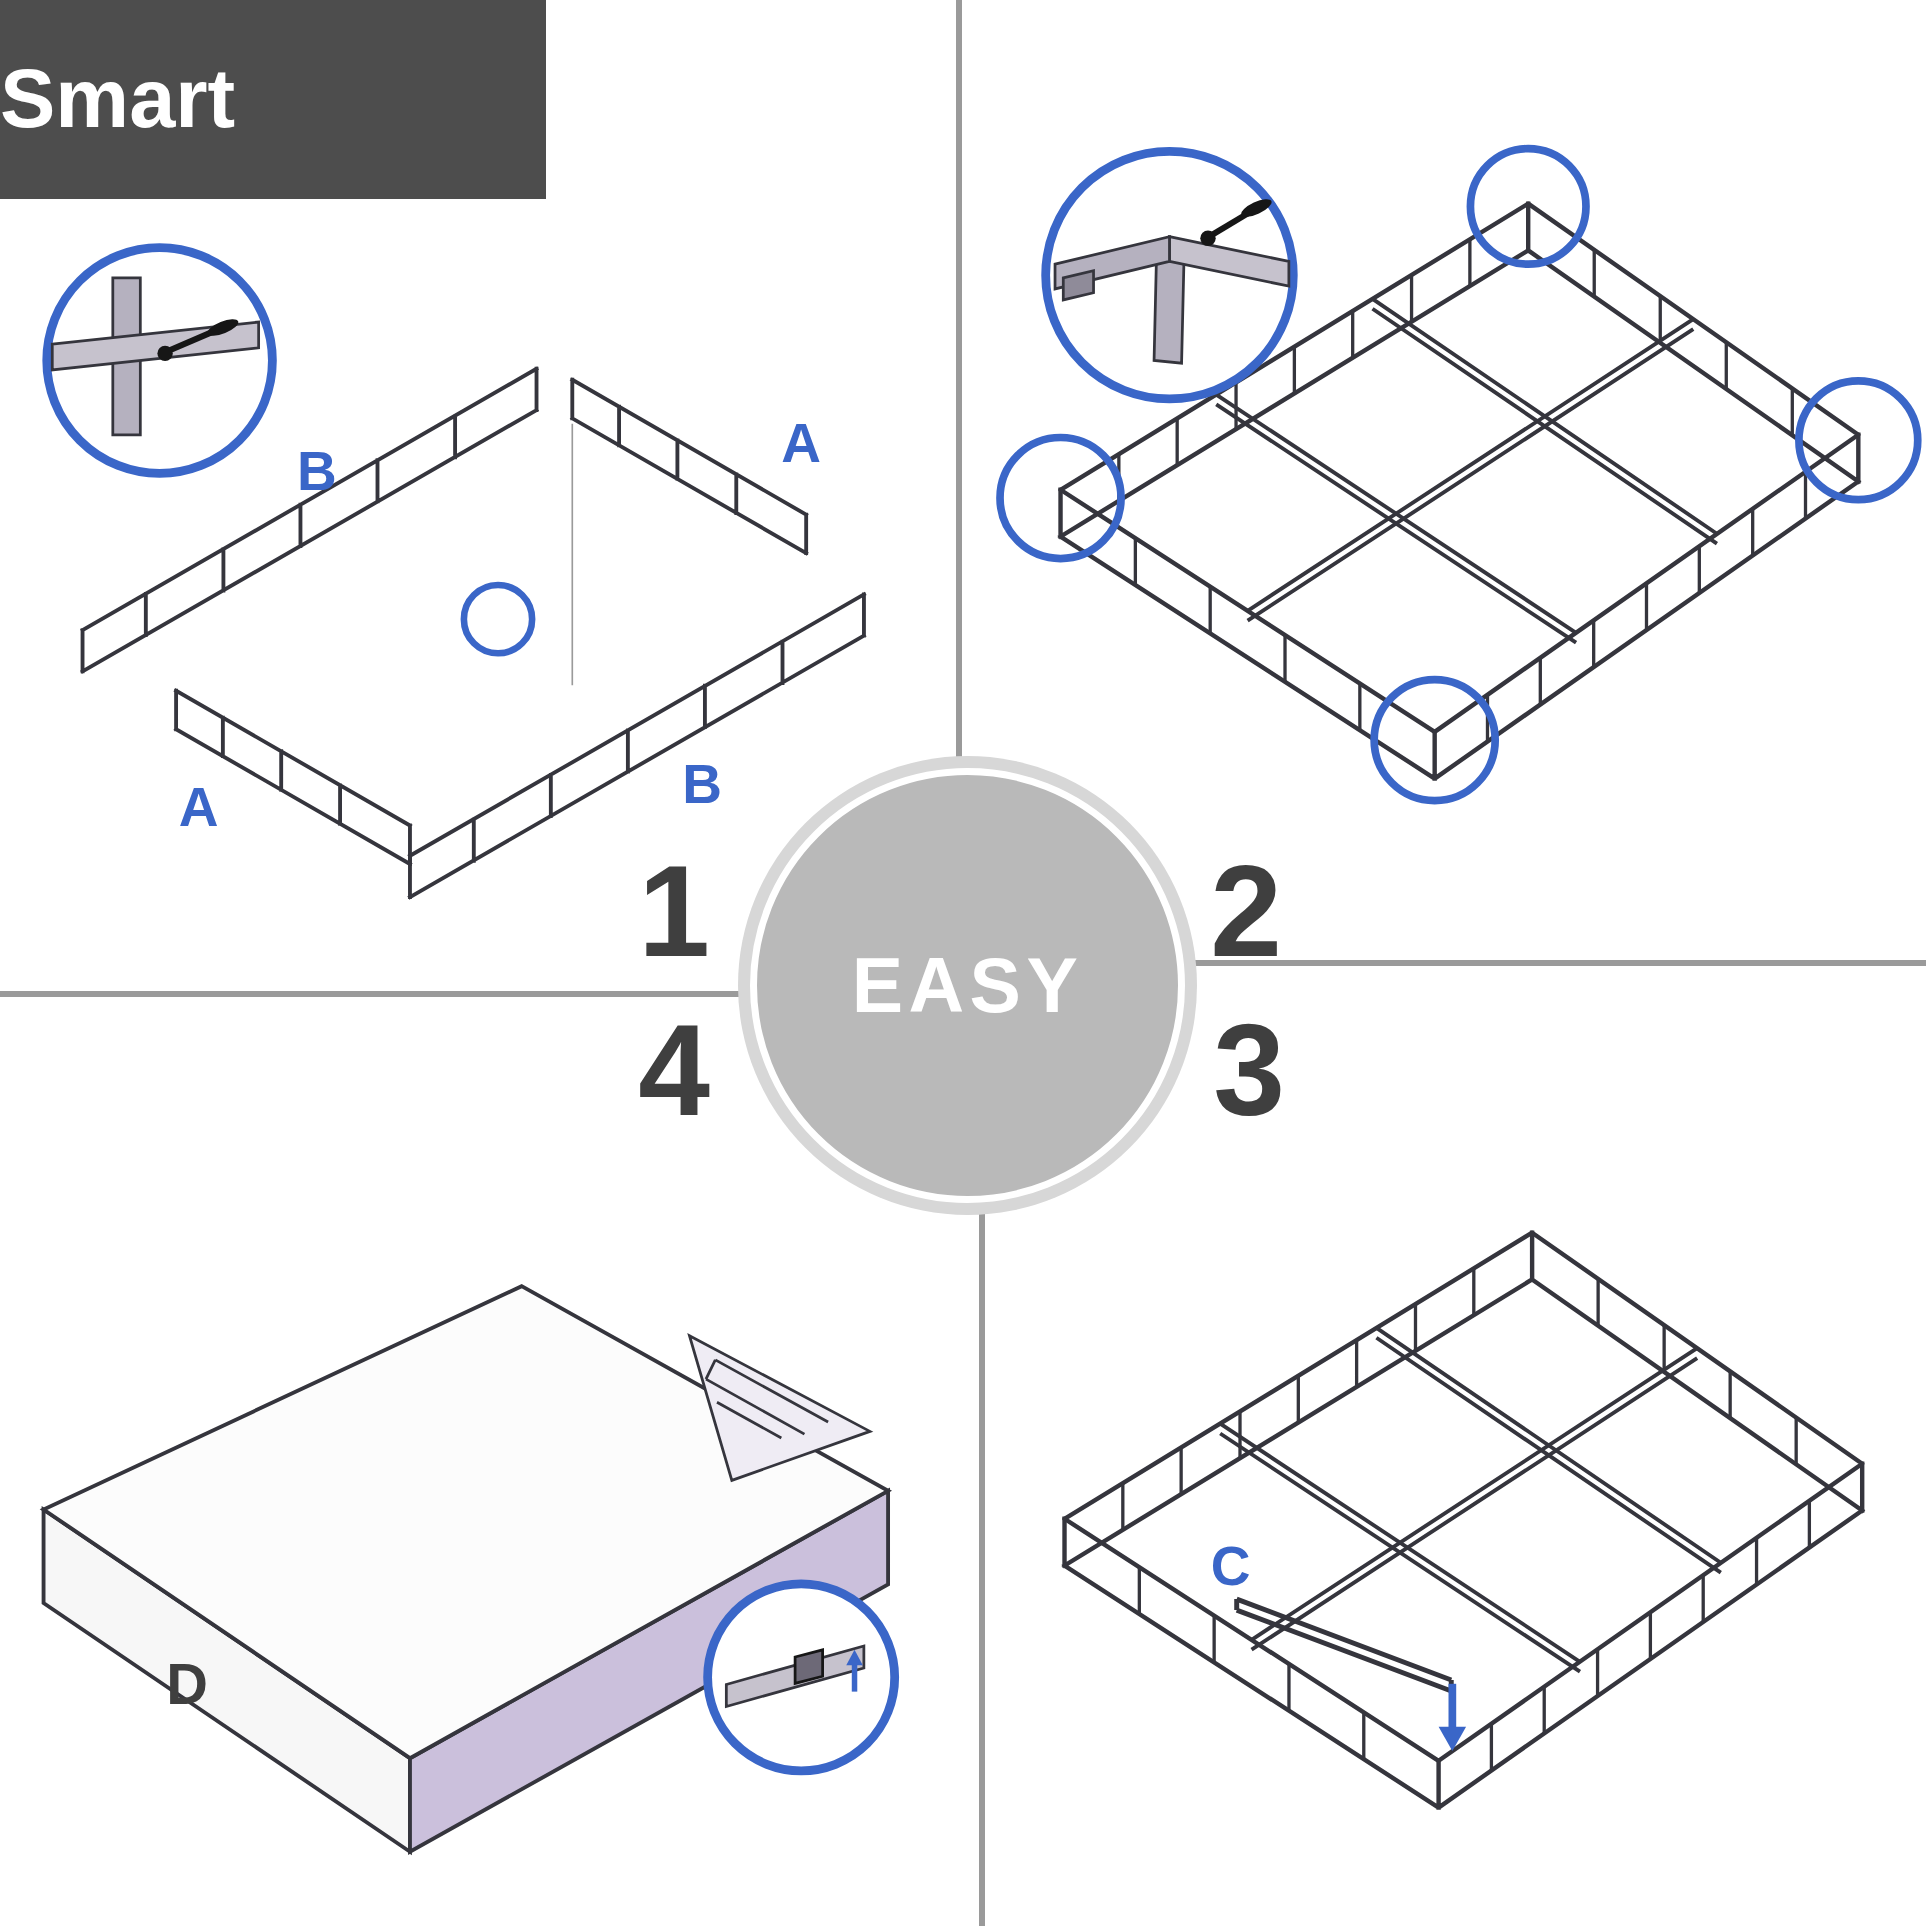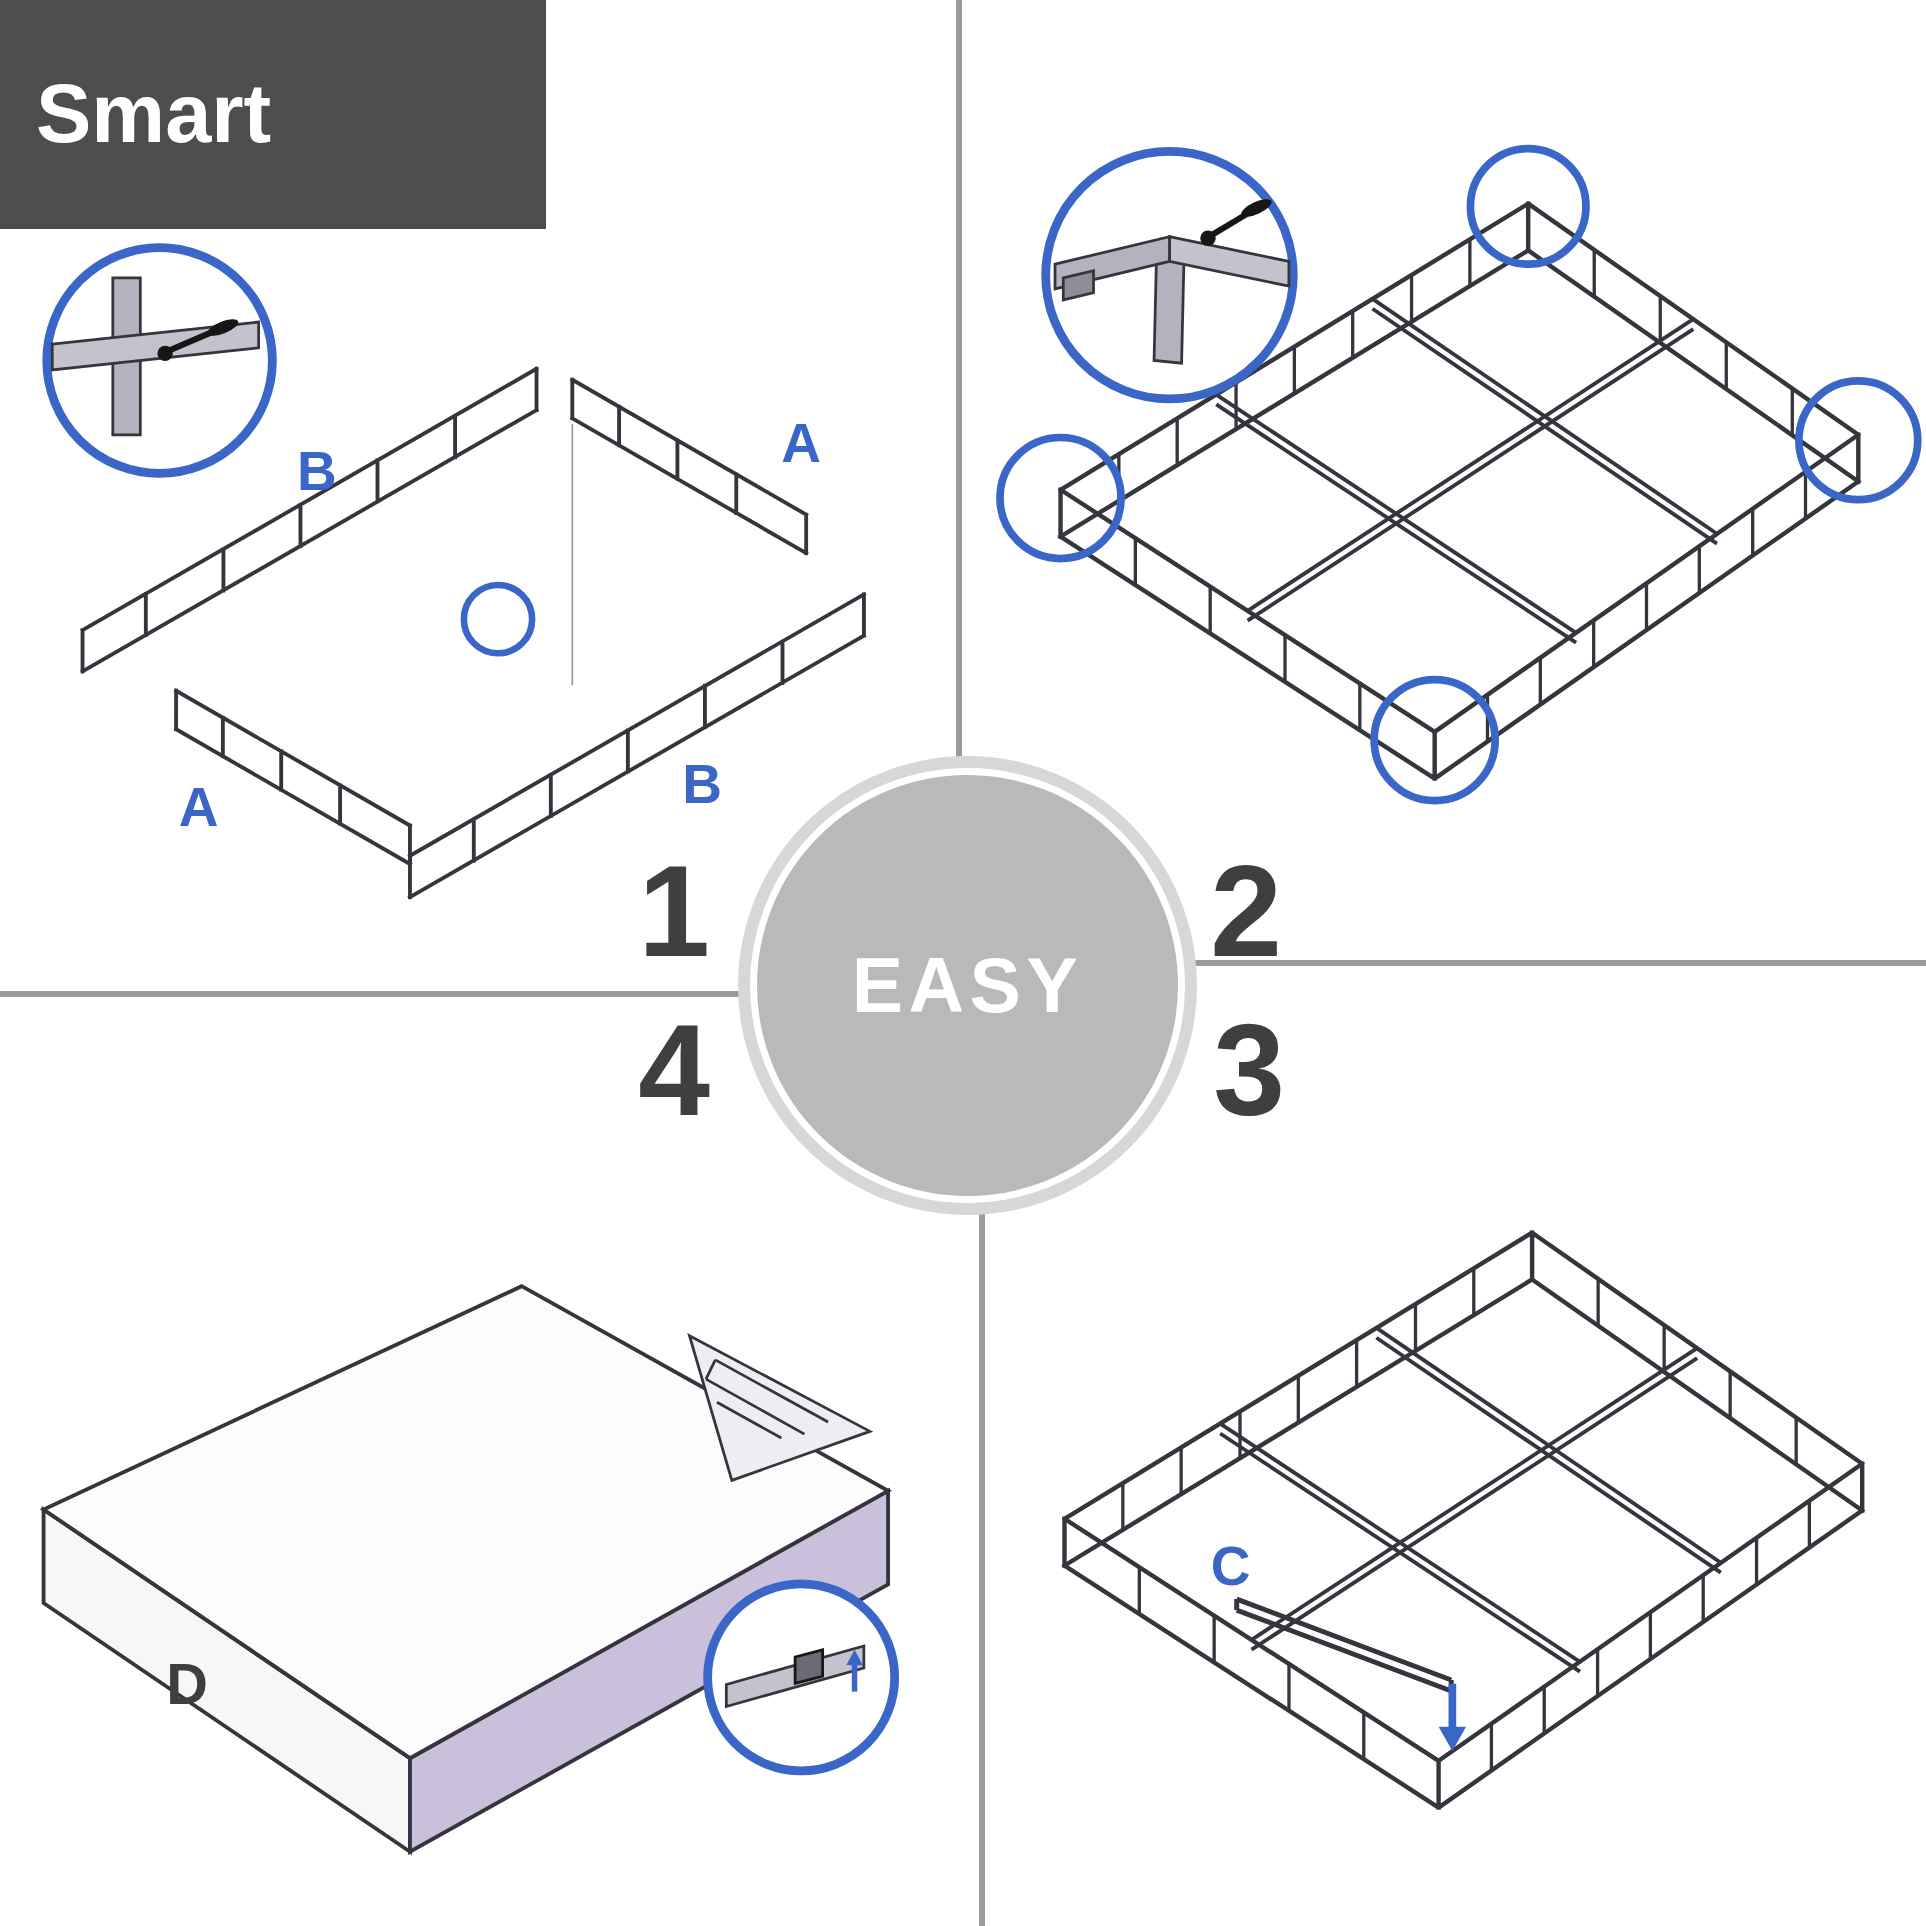--- a/index.html
+++ b/index.html
@@ -16,23 +16,23 @@
     position:relative;width:1926px;height:1926px;background:#ffffff;overflow:hidden;
     font-family:"Liberation Sans",sans-serif;
   }
   .quad-svg{position:absolute;z-index:1;}
   .divider{position:absolute;background:var(--divider);z-index:2;}
   #div-v-top{left:956px;top:0;width:5.5px;height:836px;}
   #div-v-bottom{left:979px;top:1145px;width:5.5px;height:781px;}
   #div-h-left{left:0;top:991px;width:836px;height:5.5px;}
   #div-h-right{left:1112px;top:960px;width:814px;height:5.5px;}
   #title-banner{
-    position:absolute;left:0;top:0;width:546px;height:229px;background:var(--title-bg);
+    position:absolute;left:0;top:0;width:546px;height:199px;background:var(--title-bg);
     color:#ffffff;font-weight:bold;font-size:83px;line-height:1.12;
-    display:flex;flex-direction:column;justify-content:center;padding-left:36px;
+    display:flex;flex-direction:column;justify-content:center;
     box-sizing:border-box;z-index:5;
   }
   #easy-badge{
     position:absolute;left:750px;top:768px;width:435px;height:435px;border-radius:50%;
     background:var(--badge-fill);border:7.7px solid #ffffff;box-sizing:border-box;
     box-shadow:0 0 0 12px #d7d7d7;z-index:3;
     display:flex;flex-direction:row;align-items:center;justify-content:center;gap:30px;
     color:#ffffff;font-weight:bold;font-size:77px;letter-spacing:5.5px;
   }
   .step-num{

